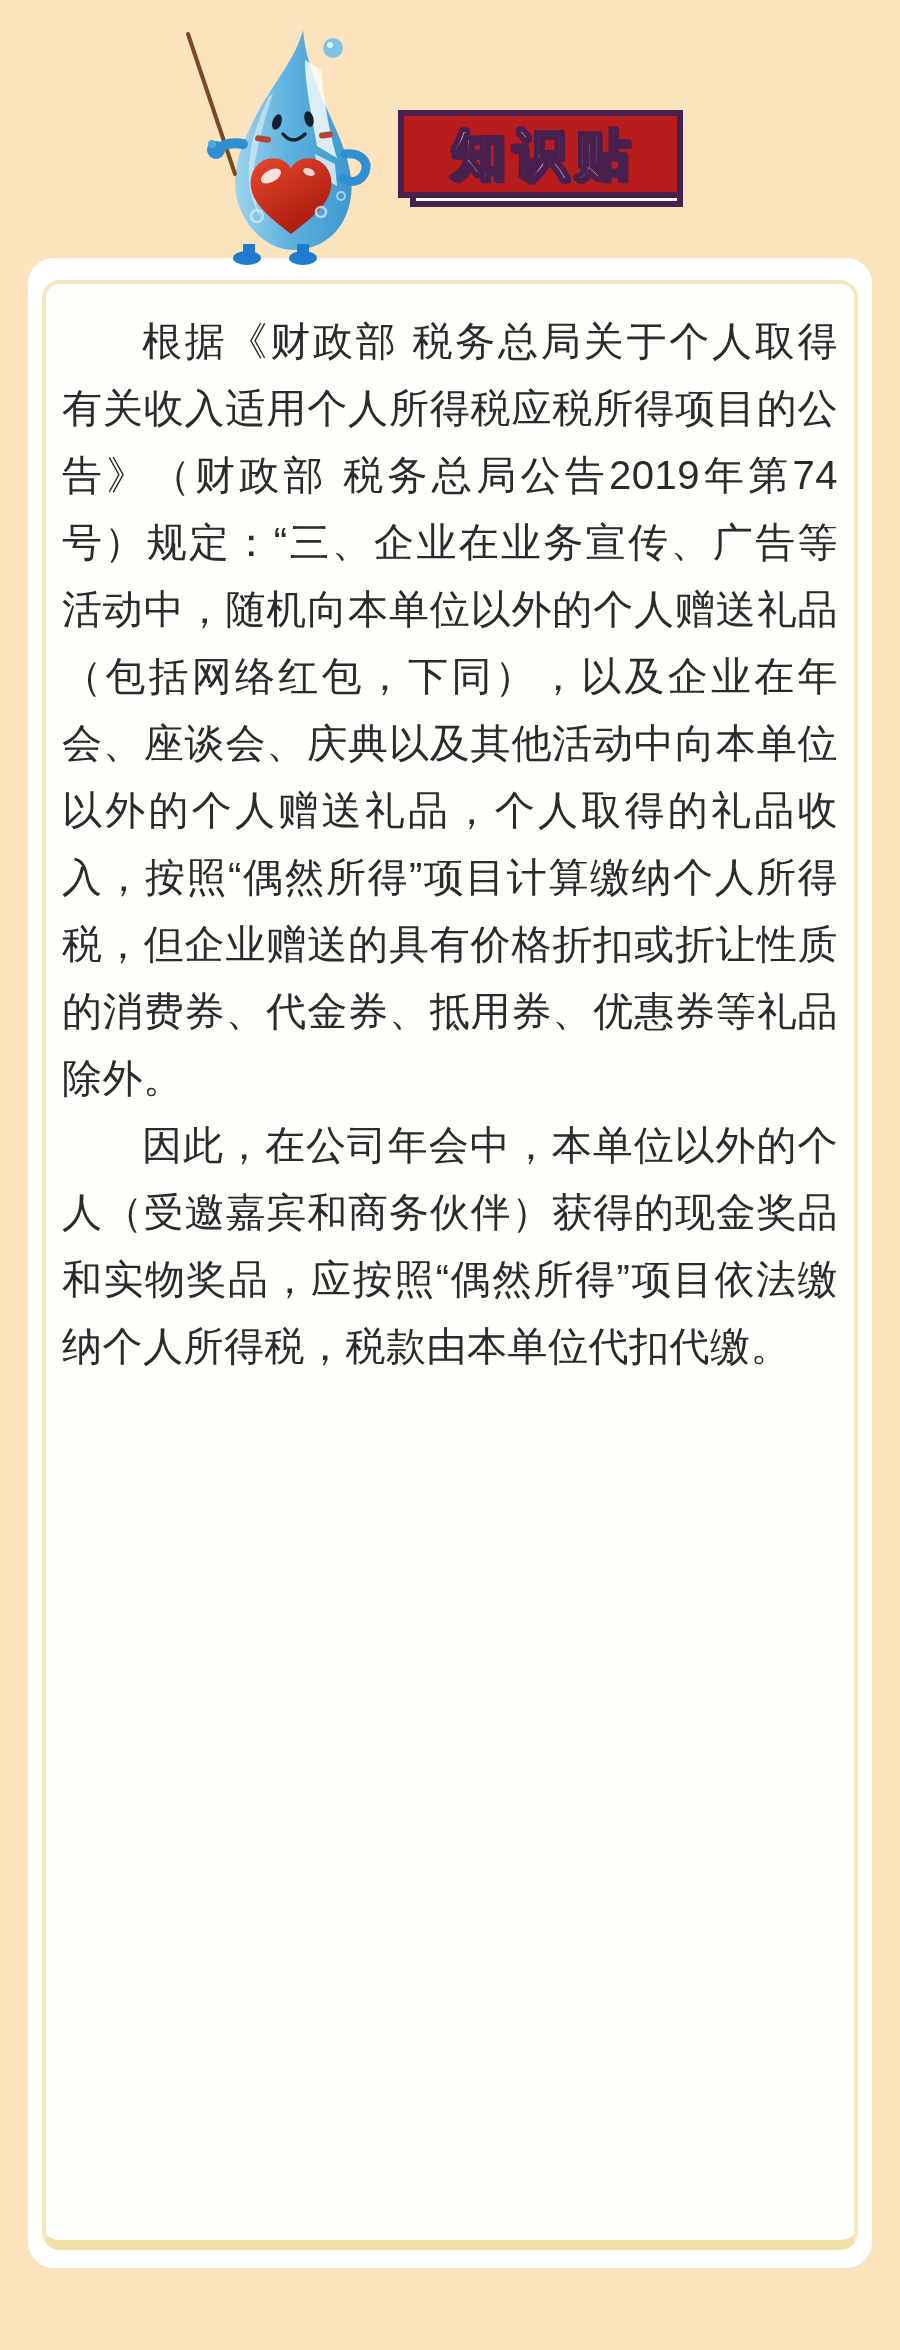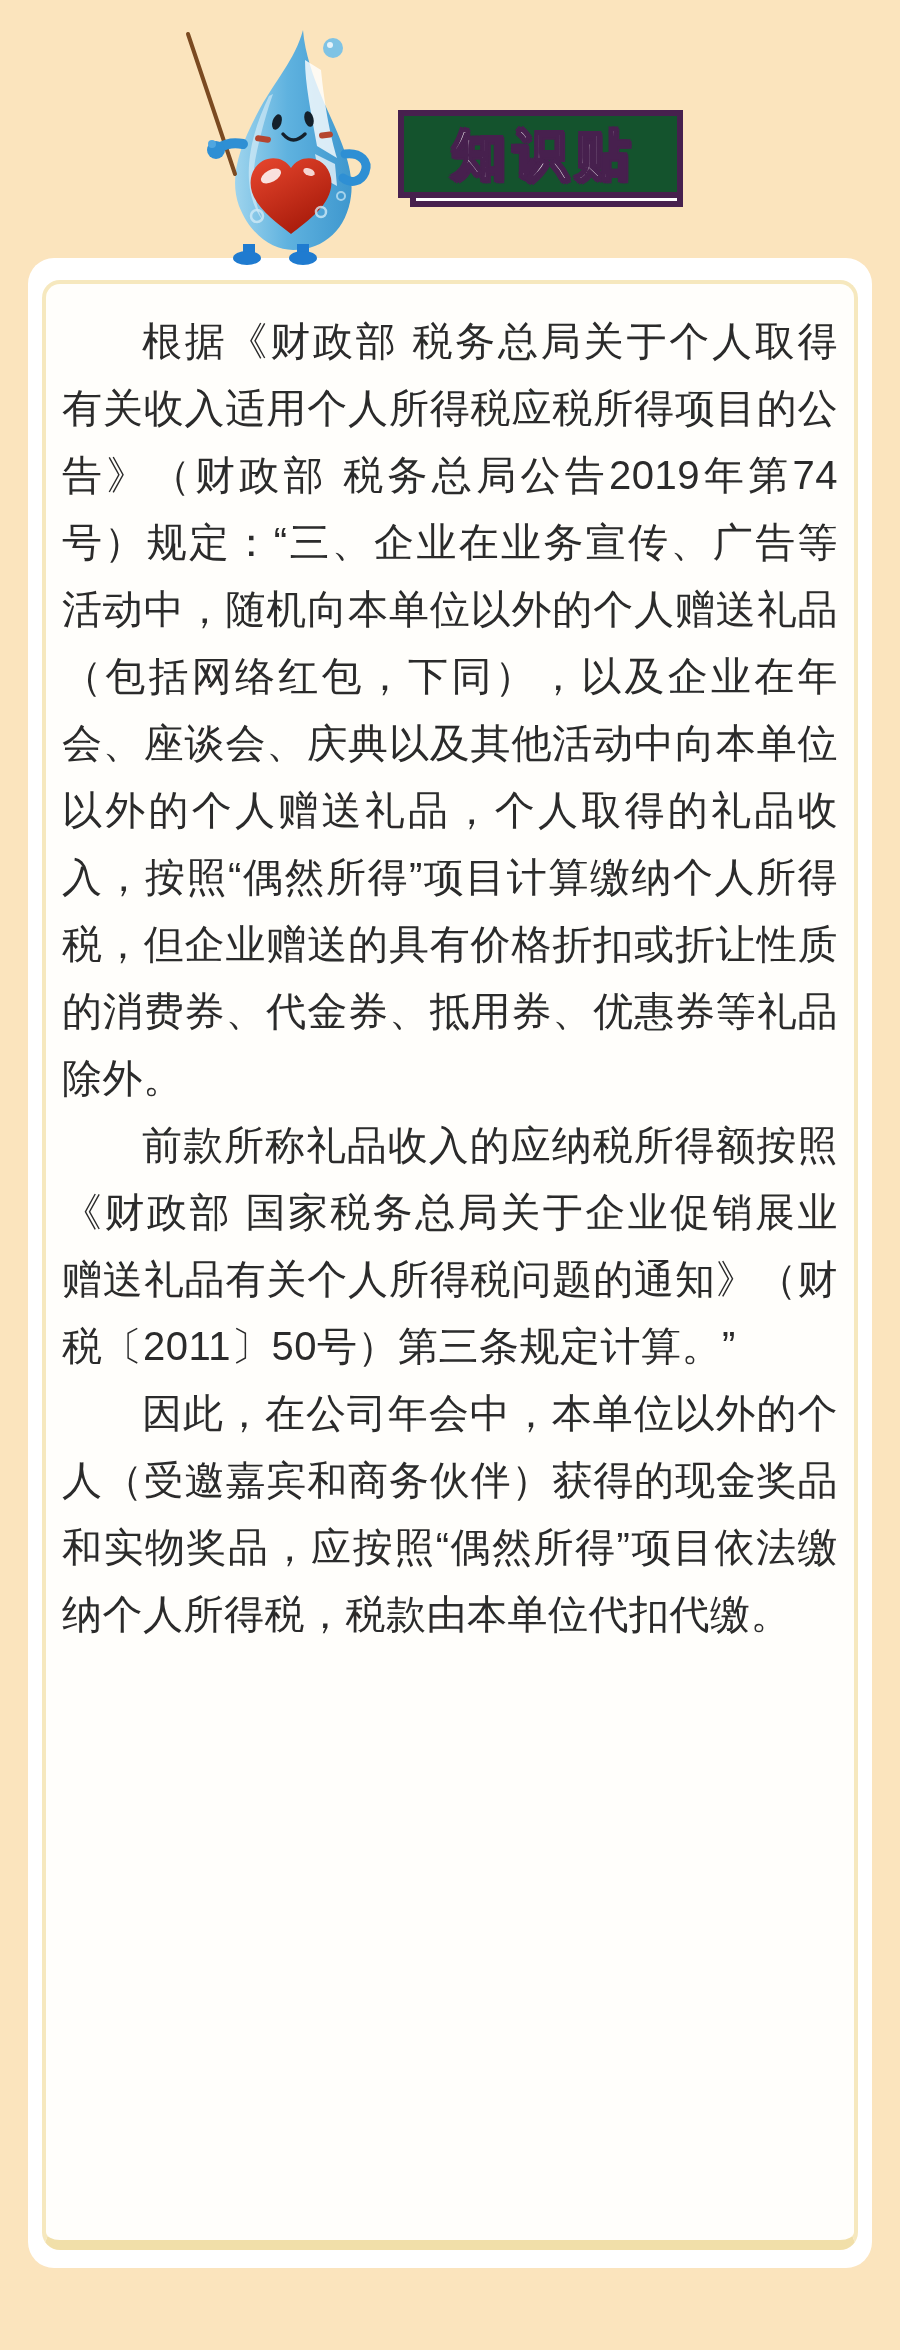--- a/index.html
+++ b/index.html
@@ -104,25 +104,24 @@
     <circle cx="27" cy="118" r="4" fill="#4FA6E0"></circle>
 
     <rect x="58" y="218" width="12" height="12" fill="#1F7BD0"></rect>
     <rect x="112" y="218" width="12" height="12" fill="#1F7BD0"></rect>
     <ellipse cx="62" cy="232" rx="14" ry="7" fill="#1F7BD0"></ellipse>
     <ellipse cx="118" cy="232" rx="14" ry="7" fill="#1F7BD0"></ellipse>
   </svg>
 
   <div class="badge-wrap">
     <div class="badge-back"></div>
-    <div class="badge-face" style="background:#14532d;">
+    <div class="badge-face" style="background:#b91c1c;">
       <span class="badge-label">知识贴</span>
     </div>
   </div>
 </div>
 
 <div class="card">
   <div class="inner">
     <p>根据《财政部 税务总局关于个人取得有关收入适用个人所得税应税所得项目的公告》（财政部 税务总局公告2019年第74号）规定：“三、企业在业务宣传、广告等活动中，随机向本单位以外的个人赠送礼品（包括网络红包，下同），以及企业在年会、座谈会、庆典以及其他活动中向本单位以外的个人赠送礼品，个人取得的礼品收入，按照“偶然所得”项目计算缴纳个人所得税，但企业赠送的具有价格折扣或折让性质的消费券、代金券、抵用券、优惠券等礼品除外。</p>
-    <p>前款所称礼品收入的应纳税所得额按照《财政部 国家税务总局关于企业促销展业赠送礼品有关个人所得税问题的通知》（财税〔2011〕50号）第三条规定计算。”</p>
     <p>因此，在公司年会中，本单位以外的个人（受邀嘉宾和商务伙伴）获得的现金奖品和实物奖品，应按照“偶然所得”项目依法缴纳个人所得税，税款由本单位代扣代缴。</p>
   </div>
 </div>
 
 </body></html>

